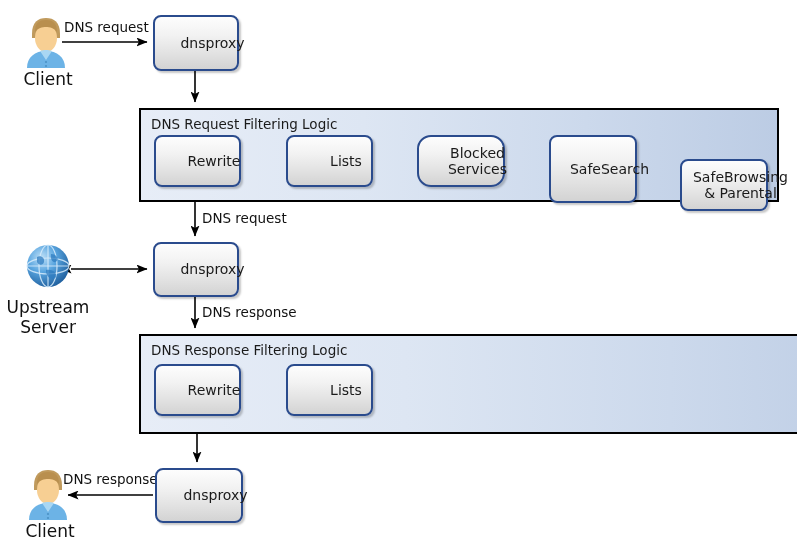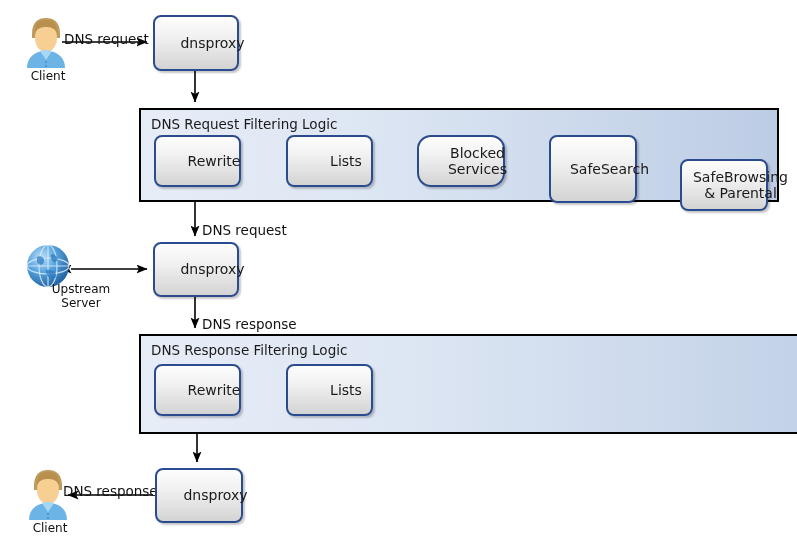--- a/index.html
+++ b/index.html
@@ -64,27 +64,26 @@
   }
 
   
   .edge-label {
     position: absolute;
     font-size: 13.5px;
     color: #111111;
     white-space: pre-line;
     line-height: 1.15;
     text-align: right;
-    margin-top: 12px;
   }
 
   
   .actor-label {
     position: absolute;
-    font-size: 12px;
+    font-size: 17px;
     color: #111111;
     text-align: center;
     white-space: pre-line;
     line-height: 1.15;
     width: 96px;
   }
   .actor-icon { position: absolute; }
 </style>
 </head>
 <body>
@@ -201,21 +200,21 @@
       <circle cx="24" cy="24" r="21" fill="url(#gl)"></circle>
       <ellipse cx="24" cy="24" rx="21" ry="8" fill="none" stroke="#d8ecfb" stroke-width="1.2" opacity="0.85"></ellipse>
       <ellipse cx="24" cy="24" rx="9" ry="21" fill="none" stroke="#d8ecfb" stroke-width="1.2" opacity="0.85"></ellipse>
       <line x1="3" y1="24" x2="45" y2="24" stroke="#d8ecfb" stroke-width="1.2" opacity="0.85"></line>
       <line x1="24" y1="3" x2="24" y2="45" stroke="#d8ecfb" stroke-width="1.2" opacity="0.85"></line>
       <path d="M13,15 C17,13 21,16 20,20 C19,24 14,23 13,20 Z" fill="#2f7cc0" opacity="0.75"></path>
       <path d="M27,12 C32,12 35,16 33,19 C30,22 26,19 27,12 Z" fill="#2f7cc0" opacity="0.75"></path>
       <path d="M22,28 C28,27 33,30 32,35 C30,39 22,37 22,28 Z" fill="#2f7cc0" opacity="0.75"></path>
     </svg>
   </div>
-  <div class="actor-label" style="left:0px; top:283px;padding-left:33px;">Upstream
+  <div class="actor-label" style="left:0px; top:298px;">Upstream
 Server</div>
 
 
   <div class="node" style="left:153px; top:242px; width:86px; height:55px;">
     <span>dnsproxy</span>
   </div>
 
   <div class="edge-label" style="left:202px; top:305px;">DNS response</div>
 
   <div class="group" style="left:139px; top:334px; width:760px; height:100px;">

